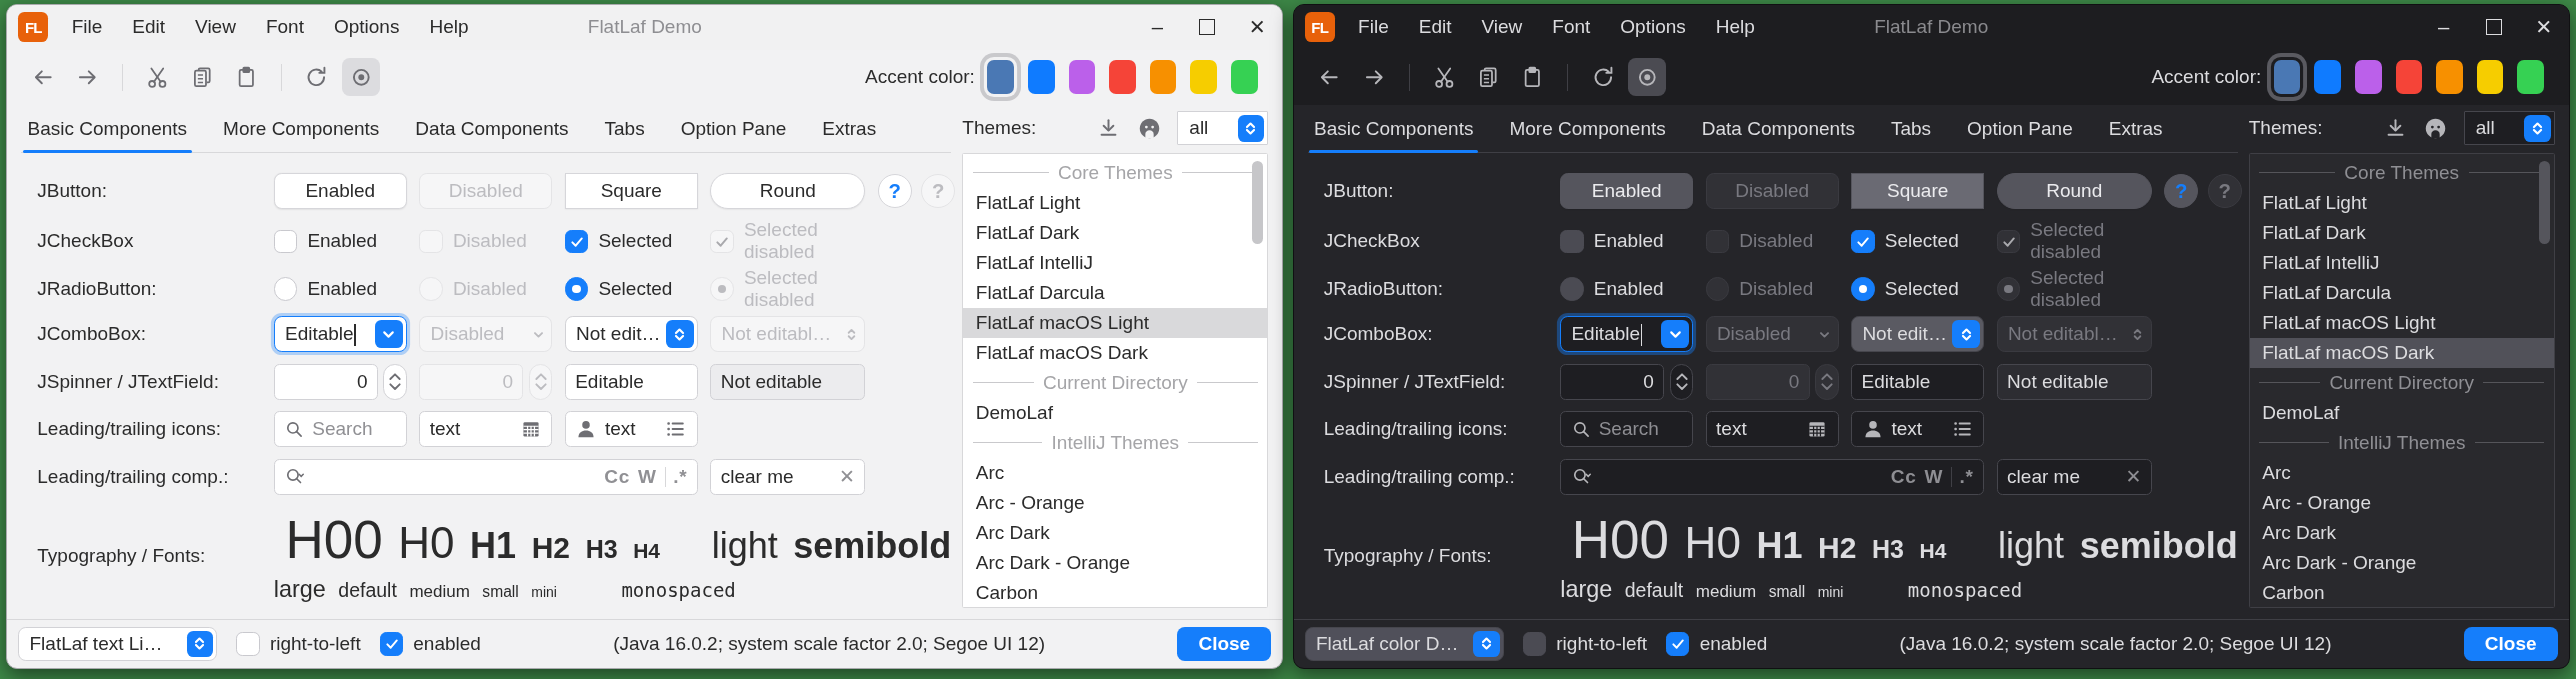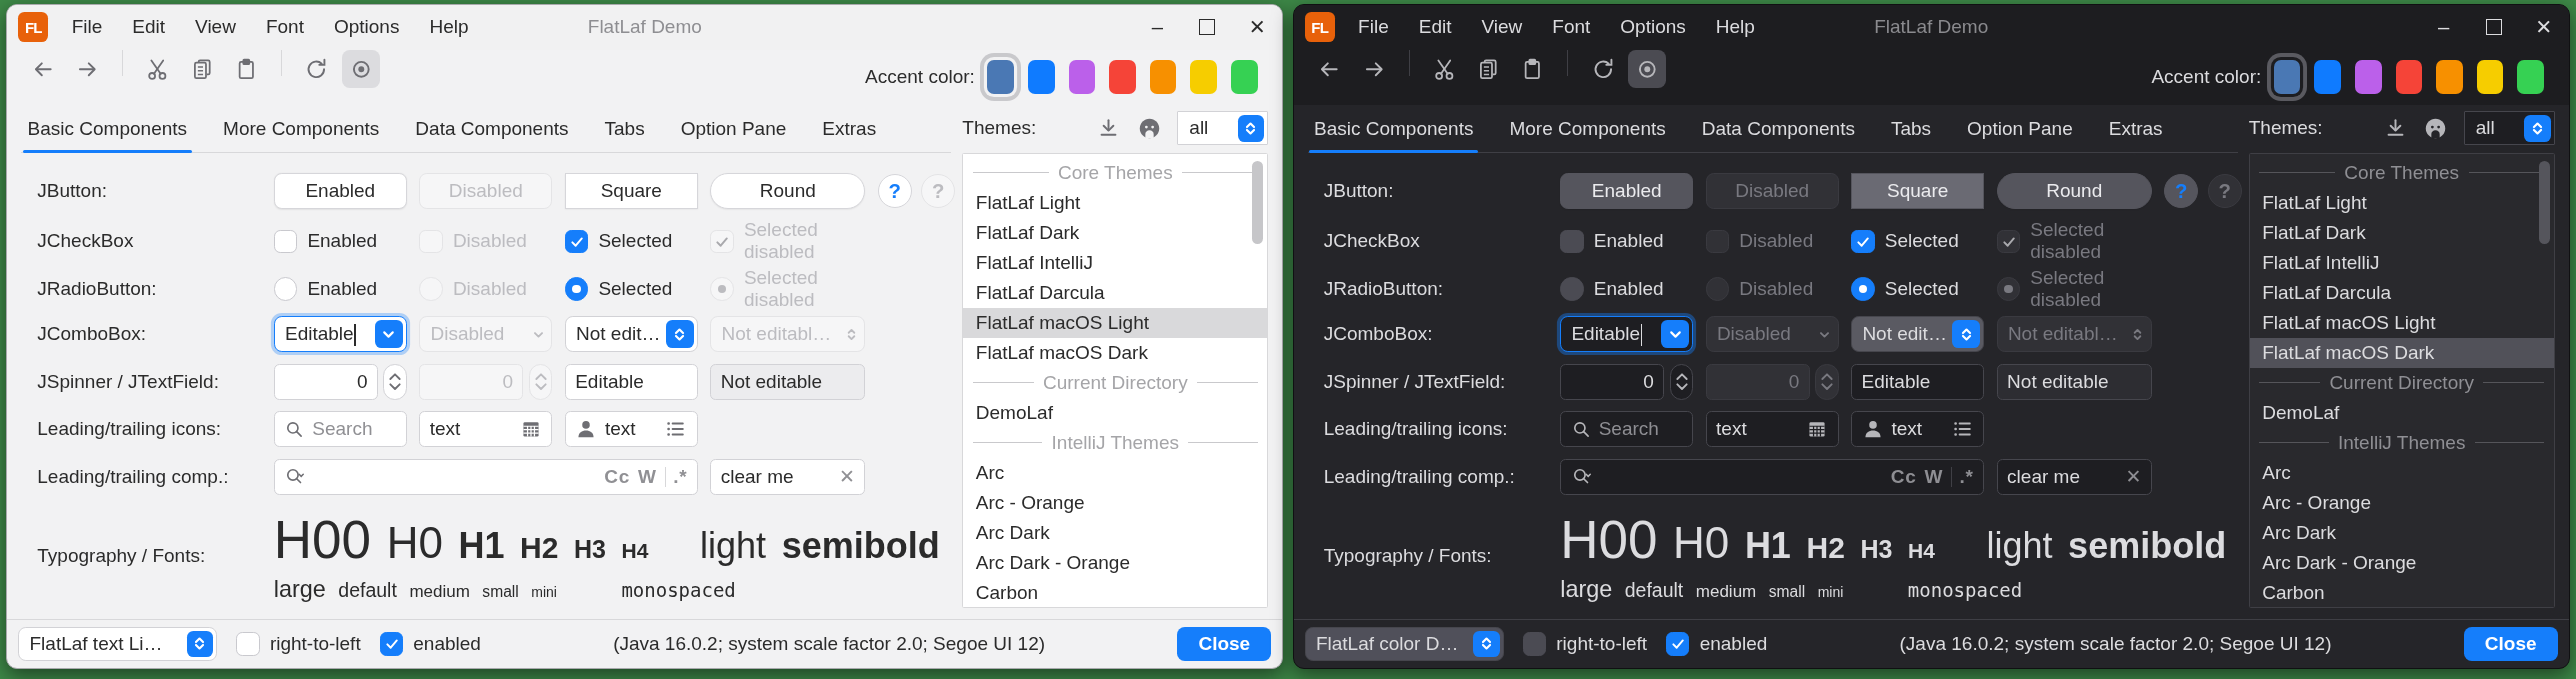--- a/index.html
+++ b/index.html
@@ -46,21 +46,21 @@
   .logo{width:30px;height:30px;border-radius:6.3px;background:#e8610a;color:#fff;font-weight:bold;
         display:flex;align-items:center;justify-content:center;font-size:15px;letter-spacing:-0.8px;}
   .menubar{display:flex;gap:30px;margin-left:23.4px;}
   .menu-item{cursor:default;}
   .tb-title{position:absolute;left:50%;transform:translateX(-50%);color:var(--title-fg);}
   .win-controls{margin-left:auto;display:flex;height:100%;}
   .win-btn{width:50px;display:flex;align-items:center;justify-content:center;font-size:20.3px;color:var(--fg);}
   .max-glyph{width:14px;height:14px;border:1.6px solid var(--fg);display:inline-block;}
 
   
-  .toolbar{height:55px;flex:0 0 55px;display:flex;padding:0 17px;background:var(--titlebar-bg);gap:6.3px;}
+  .toolbar{height:55px;flex:0 0 55px;display:flex;align-items:center;padding:0 17px;background:var(--titlebar-bg);gap:6.3px;}
   .win.light .toolbar{background:var(--bg);}
   .tool-btn{width:38px;height:38px;border-radius:7.8px;display:flex;align-items:center;justify-content:center;color:var(--icon);}
   .tool-btn svg{width:26.6px;height:26.6px;}
   .tool-btn.toggled{background:var(--toggle-bg);}
   .tool-sep{width:0.8px;height:26.6px;background:var(--border);margin:0 9.4px;}
   .accent-row{margin-left:auto;display:flex;align-items:center;gap:12.5px;}
   .swatches{display:flex;gap:14px;align-items:center;margin-right:7.8px;}
   .swatch{width:26.6px;height:34px;border-radius:7px;display:inline-block;}
   .swatch.selected{box-shadow:0 0 0 3.1px var(--titlebar-bg),0 0 0 7px var(--ring);}
   .win.light .swatch.selected{box-shadow:0 0 0 3.1px var(--bg),0 0 0 7px var(--ring);}
@@ -125,21 +125,21 @@
   .tf.readonly{background:var(--ne-bg);}
   .tf .ph{color:var(--muted);}
   .tf svg{flex:0 0 auto;}
   .icon-g{color:var(--icon);}
   .muted-g{color:var(--muted);}
   .mini-sep{width:0.8px;height:20.3px;background:var(--border);}
   .trail-txt{color:var(--muted);font-weight:bold;letter-spacing:0.8px;white-space:nowrap;}
   .span3{grid-column:2/5;}
 
   .typo-wrap{grid-column:2/7;display:flex;flex-direction:column;gap:4.7px;}
-  .typo-line1{display:flex;align-items:baseline;gap:15.6px;}
+  .typo-line1{display:flex;align-items:baseline;gap:15.6px;justify-content:flex-end;}
   .typo-line2{display:flex;align-items:baseline;gap:12.5px;margin-top:1.6px;}
   .h00{font-size:53px;}
   .h0{font-size:44px;}
   .h1{font-size:36px;font-weight:bold;}
   .h2{font-size:30px;font-weight:bold;}
   .h3{font-size:25px;font-weight:bold;}
   .h4{font-size:21px;font-weight:bold;}
   .t-light{font-size:36px;font-weight:300;margin-left:36px;}
   .t-semibold{font-size:36px;font-weight:bold;}
   .s-large{font-size:23.4px;}

